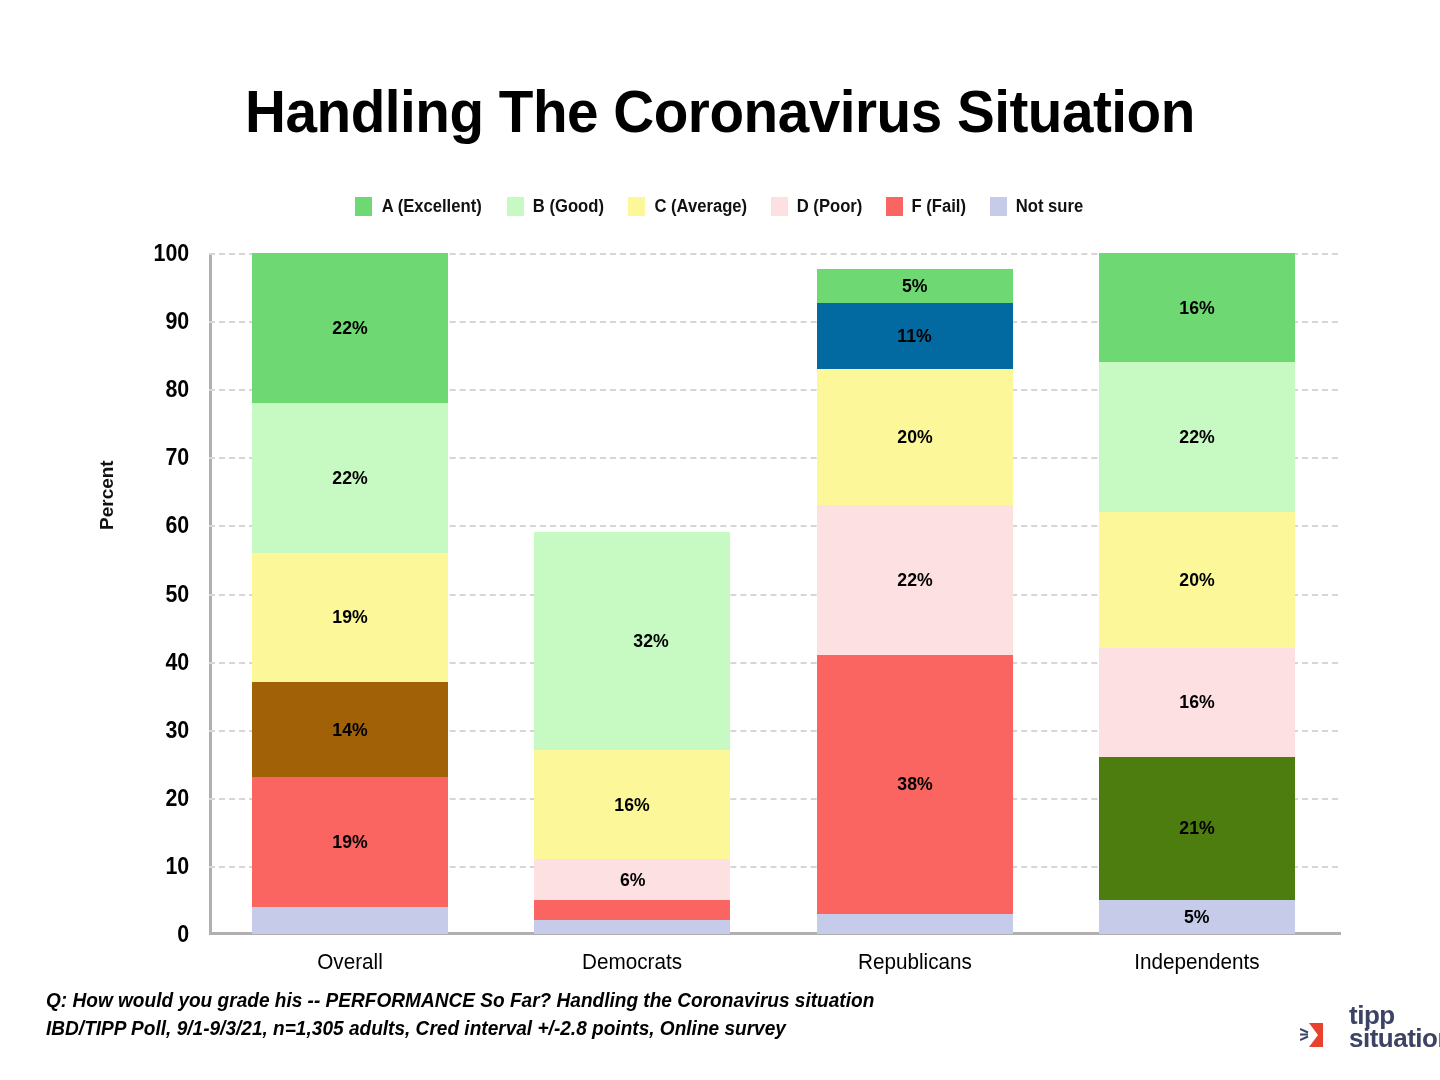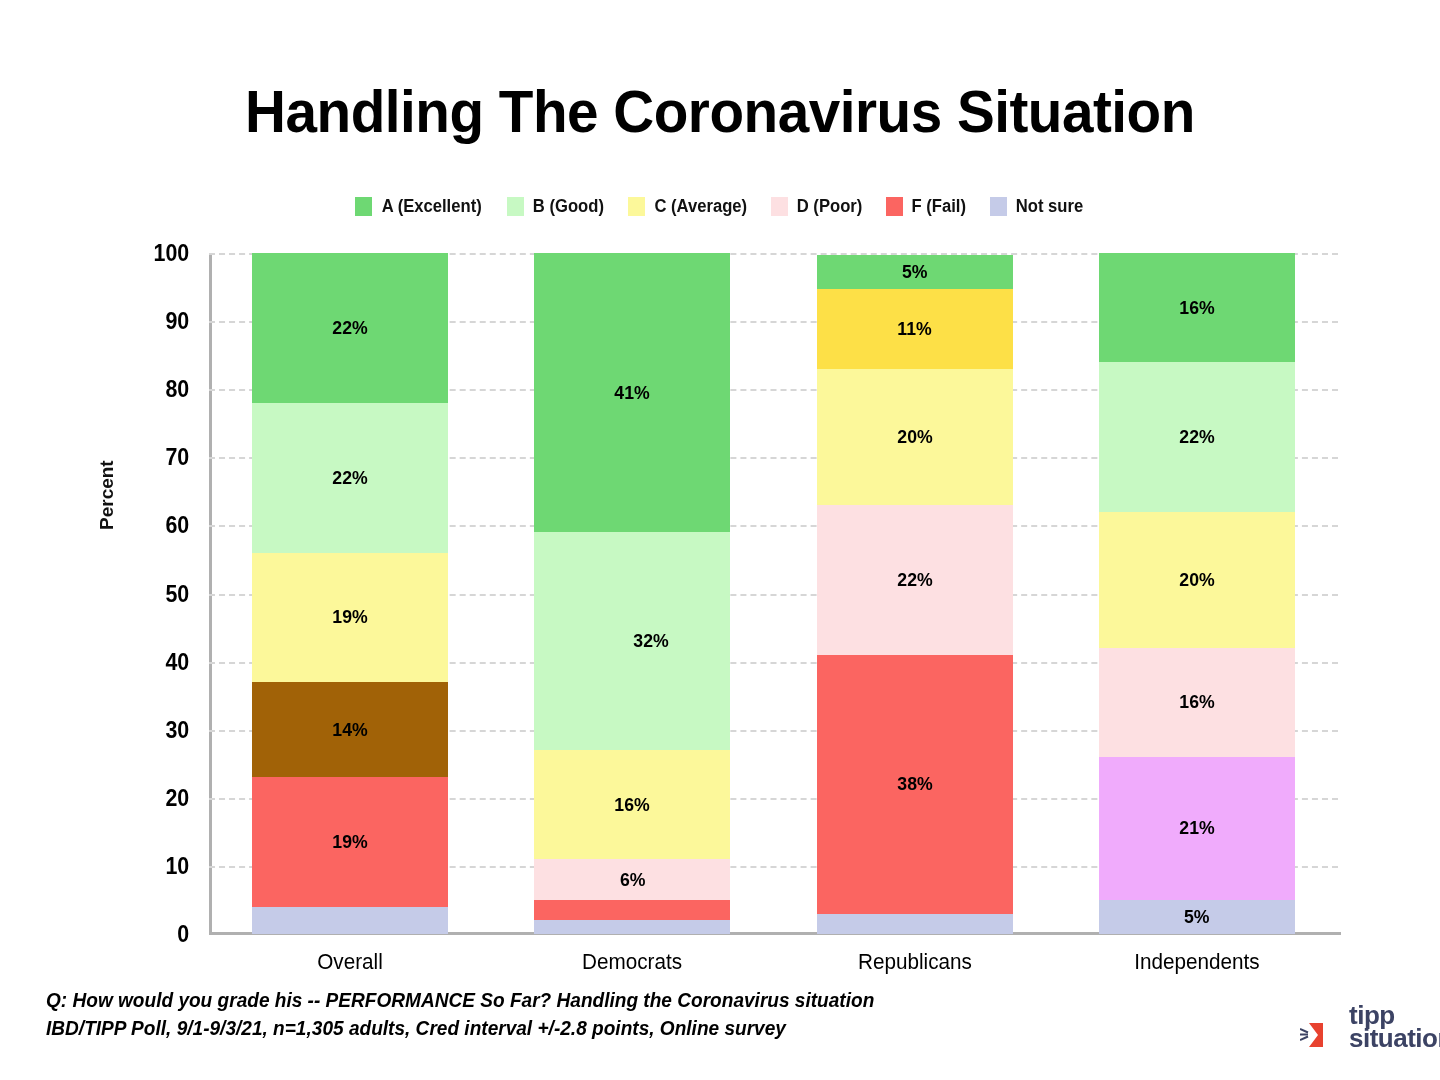--- a/index.html
+++ b/index.html
@@ -184,47 +184,44 @@
         <div class="segment" title="Democrats — F (Fail): 3%" style="height: 20.43px; background: rgb(251, 101, 97);"></div>
         <div class="segment" title="Democrats — D (Poor): 6%" style="height: 40.86px; background: rgb(253, 224, 226);">
           <span class="seg-label">6%</span>
         </div>
         <div class="segment" title="Democrats — C (Average): 16%" style="height: 108.96px; background: rgb(252, 248, 154);">
           <span class="seg-label">16%</span>
         </div>
         <div class="segment" title="Democrats — B (Good): 32%" style="height: 217.92px; background: rgb(199, 249, 195); padding-left: 37px;">
           <span class="seg-label">32%</span>
         </div>
-        <div class="segment" title="Democrats — A (Excellent): 41%" style="height: 279.21px; background: rgb(110, 216, 115);">
-          <span class="seg-label">41%</span>
-        </div>
       </div>
       <div class="bar-group" style="left: 607.625px; width: 196px;">
         <div class="segment" title="Republicans — Not sure: 3%" style="height: 20.43px; background: rgb(197, 203, 232);"></div>
         <div class="segment" title="Republicans — F (Fail): 38%" style="height: 258.78px; background: rgb(251, 101, 97); justify-content: center;">
           <span class="seg-label">38%</span>
         </div>
         <div class="segment" title="Republicans — D (Poor): 22%" style="height: 149.82px; background: rgb(253, 224, 226);">
           <span class="seg-label">22%</span>
         </div>
         <div class="segment" title="Republicans — C (Average): 20%" style="height: 136.2px; background: rgb(252, 248, 154);">
           <span class="seg-label">20%</span>
         </div>
-        <div class="segment" title="Republicans — B (Good): 11%" style="height: 80px; background: #fde047;">
+        <div class="segment" title="Republicans — B (Good): 11%" style="height: 66px; background: #0369a1;">
           <span class="seg-label">11%</span>
         </div>
         <div class="segment" title="Republicans — A (Excellent): 5%" style="height: 34.05px; background: rgb(110, 216, 115);">
           <span class="seg-label">5%</span>
         </div>
       </div>
       <div class="bar-group" style="left: 889.875px; width: 196px;">
         <div class="segment" title="Independents — Not sure: 5%" style="height: 34.05px; background: rgb(197, 203, 232);">
           <span class="seg-label">5%</span>
         </div>
-        <div class="segment" title="Independents — F (Fail): 21%" style="height: 143.01px; background: #f0abfc;">
+        <div class="segment" title="Independents — F (Fail): 21%" style="height: 143.01px; background: #4d7c0f;">
           <span class="seg-label">21%</span>
         </div>
         <div class="segment" title="Independents — D (Poor): 16%" style="height: 108.96px; background: rgb(253, 224, 226);">
           <span class="seg-label">16%</span>
         </div>
         <div class="segment" title="Independents — C (Average): 20%" style="height: 136.2px; background: rgb(252, 248, 154);">
           <span class="seg-label">20%</span>
         </div>
         <div class="segment" title="Independents — B (Good): 22%" style="height: 149.82px; background: rgb(199, 249, 195);">
           <span class="seg-label">22%</span>

